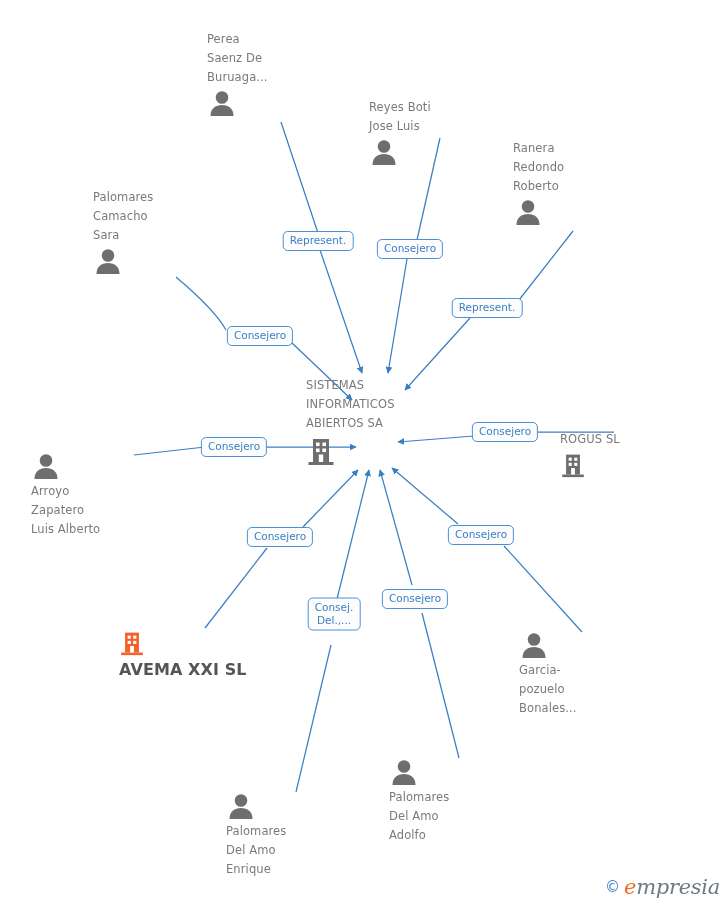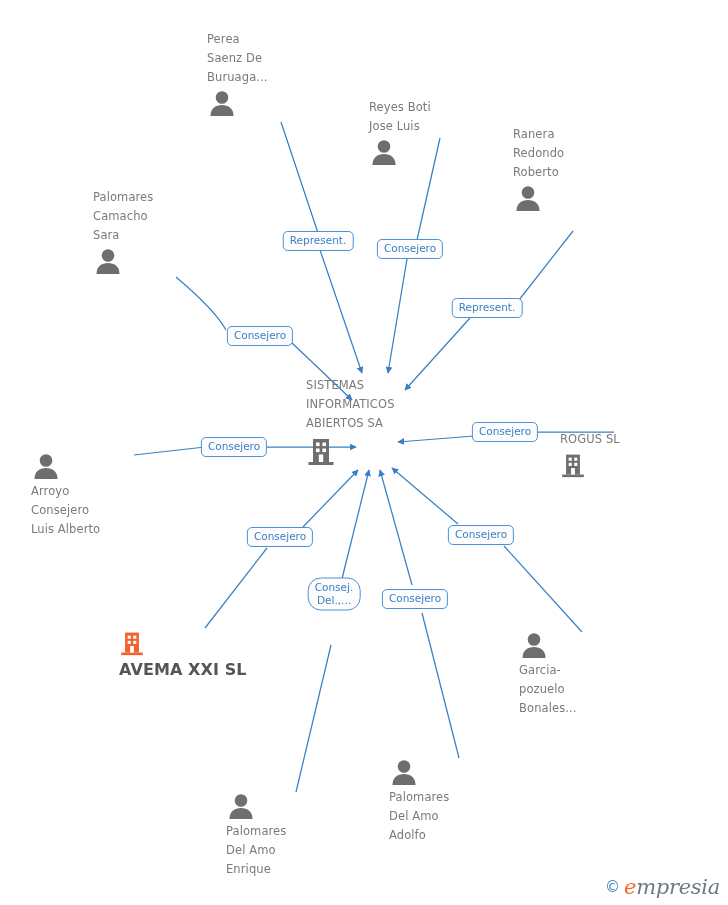--- a/index.html
+++ b/index.html
@@ -155,21 +155,21 @@
     <span class="label">Reyes Boti
 Jose Luis</span>
     <span class="glyph">
       <svg width="30" height="26" viewBox="0 0 30 26">
         <circle cx="15" cy="7.5" r="6.3" fill="#6e6e6e"></circle>
         <path d="M3.5 26 C3.5 18.5 8.5 15 15 15 C21.5 15 26.5 18.5 26.5 26 Z" fill="#6e6e6e"></path>
       </svg>
     </span>
   </div>
 
-  <div class="node label-above" style="left:583px; top:125px;">
+  <div class="node label-above" style="left:583px; top:139px;">
     <span class="label">Ranera
 Redondo
 Roberto</span>
     <span class="glyph">
       <svg width="30" height="26" viewBox="0 0 30 26">
         <circle cx="15" cy="7.5" r="6.3" fill="#6e6e6e"></circle>
         <path d="M3.5 26 C3.5 18.5 8.5 15 15 15 C21.5 15 26.5 18.5 26.5 26 Z" fill="#6e6e6e"></path>
       </svg>
     </span>
   </div>
@@ -187,21 +187,21 @@
   </div>
 
   <div class="node label-below" style="left:101px; top:453px;">
     <span class="glyph">
       <svg width="30" height="26" viewBox="0 0 30 26">
         <circle cx="15" cy="7.5" r="6.3" fill="#6e6e6e"></circle>
         <path d="M3.5 26 C3.5 18.5 8.5 15 15 15 C21.5 15 26.5 18.5 26.5 26 Z" fill="#6e6e6e"></path>
       </svg>
     </span>
     <span class="label">Arroyo
-Consejero
+Zapatero
 Luis Alberto</span>
   </div>
 
   <div class="node label-above company-root" style="left:376px; top:376px;">
     <span class="label">SISTEMAS
 INFORMATICOS
 ABIERTOS SA</span>
     <span class="glyph">
       <svg width="30" height="30" viewBox="0 0 30 30">
         <rect x="7" y="3" width="16" height="23" fill="#6e6e6e"></rect>
@@ -288,21 +288,21 @@
   <div class="edge-label" style="left:487px; top:308px;">Represent.</div>
 
   <div class="edge-label" style="left:260px; top:336px;">Consejero</div>
 
   <div class="edge-label" style="left:234px; top:447px;">Consejero</div>
 
   <div class="edge-label" style="left:505px; top:432px;">Consejero</div>
 
   <div class="edge-label" style="left:280px; top:537px;">Consejero</div>
 
-  <div class="edge-label" style="left:334px; top:594px;border-radius:13px;">Consej.
+  <div class="edge-label" style="left:334px; top:614px;">Consej.
 Del.,...</div>
 
   <div class="edge-label" style="left:415px; top:599px;">Consejero</div>
 
   <div class="edge-label" style="left:481px; top:535px;">Consejero</div>
 
   <div id="watermark">
     <span class="copy">©</span>
     <span class="brand"><span class="e">e</span><span>mpresia</span></span>
   </div>

